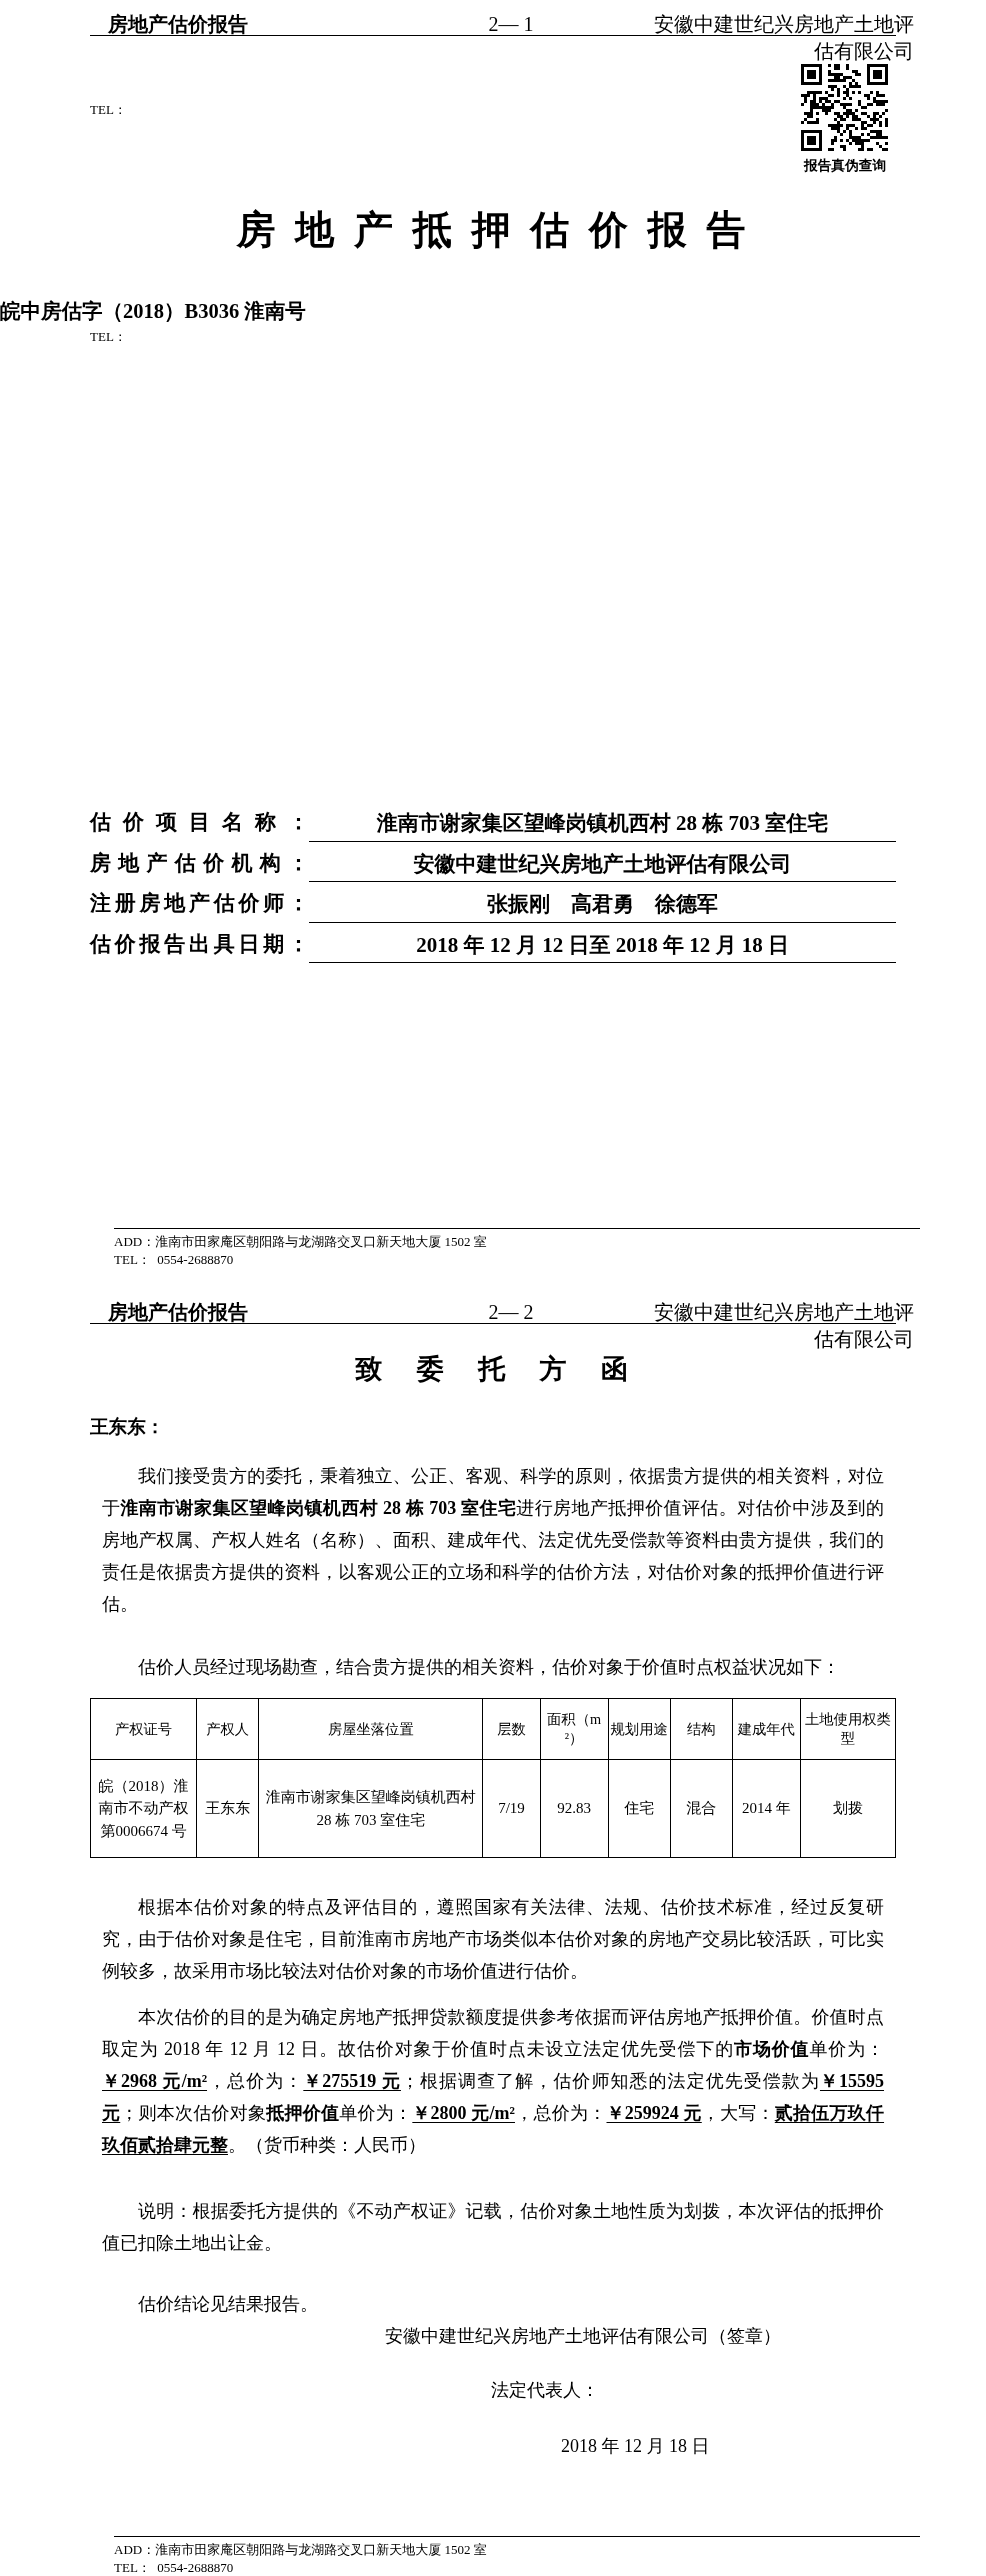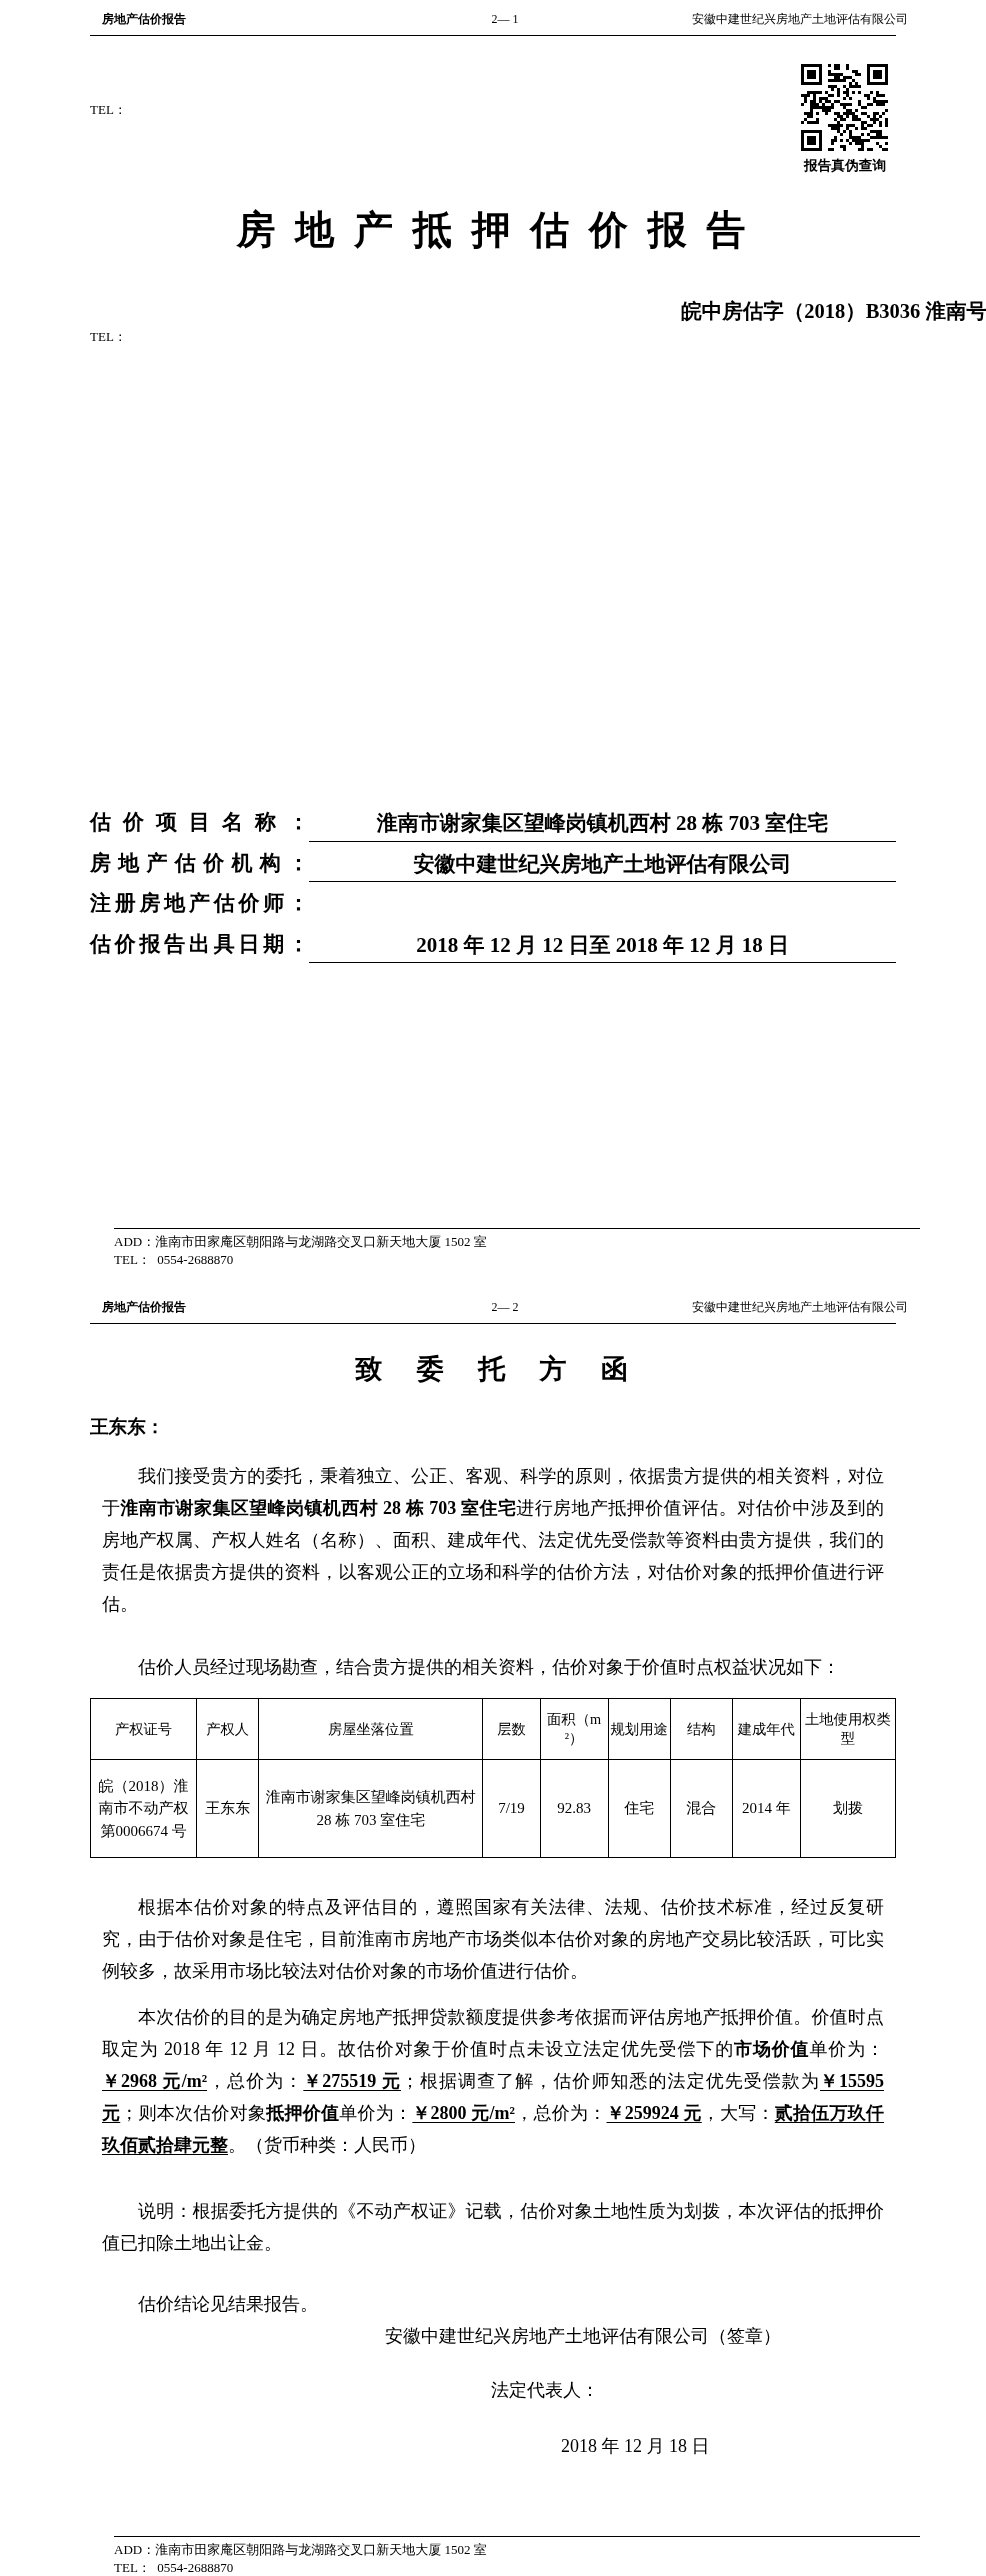--- a/index.html
+++ b/index.html
@@ -5,37 +5,37 @@
   html,body{margin:0;padding:0;}
   body{
     width:987px;height:2576px;position:relative;background:#ffffff;color:#000;
     font-family:"Liberation Serif","DejaVu Serif",serif;
     -webkit-font-smoothing:antialiased;
   }
   .page{position:absolute;left:0;width:987px;height:1288px;overflow:hidden;background:#fff;}
   #page1{top:0;} #page2{top:1288px;}
 
   
-  .hdr{position:absolute;top:11.2px;left:102px;width:806px;display:flex;align-items:baseline;font-size:12px;}
+  .hdr{position:absolute;top:11.2px;left:108px;width:806px;display:flex;align-items:baseline;font-size:20px;}
   .hdr-left{flex:1;text-align:left;font-weight:bold;}
   .hdr-center{flex:1;text-align:center;}
   .hdr-right{flex:1;text-align:right;}
   .hdr-rule{position:absolute;top:35px;left:90px;width:806px;border-top:1.9px solid #000;}
 
   .tel-top{position:absolute;top:101px;left:90px;font-size:13px;}
   .tel-mid{position:absolute;top:328px;left:90px;font-size:13px;}
 
   
   .qr{position:absolute;top:64px;left:801px;width:87px;height:87px;}
   .qr svg{width:100%;height:100%;display:block;}
   .qr-cap{position:absolute;top:157px;left:792px;width:106px;text-align:center;font-size:13.7px;font-weight:bold;}
 
   .title{position:absolute;top:203px;left:0;width:987px;margin:0;text-align:center;
          font-size:39px;font-weight:bold;letter-spacing:5px;}
-  .docno{position:absolute;top:297px;left:0;width:987px;text-align:right;font-size:20.5px;font-weight:bold;}
+  .docno{position:absolute;top:297px;left:0;width:987px;text-align:left;font-size:20.5px;font-weight:bold;}
 
   
   .fields{position:absolute;top:808px;left:90px;width:806px;}
   .frow{display:flex;align-items:flex-end;margin-bottom:7px;font-size:21px;}
   .flabel{display:inline-block;width:219px;font-weight:bold;text-align-last:justify;padding-bottom:5.6px;white-space:nowrap;}
   .fvalue{flex:1;border-bottom:1.9px solid #000;text-align:center;font-weight:bold;padding-bottom:3.7px;white-space:pre-wrap;}
 
   
   .footer{position:absolute;left:90px;width:806px;font-size:13px;margin-left:24px;}
   #page1 .footer{top:1228px;} #page2 .footer{top:1248px;}
@@ -355,20 +355,21 @@
     <div class="frow">
       <span class="flabel">估价项目名称：</span>
       <span class="fvalue">淮南市谢家集区望峰岗镇机西村 28 栋 703 室住宅</span>
     </div>
     <div class="frow">
       <span class="flabel">房地产估价机构：</span>
       <span class="fvalue">安徽中建世纪兴房地产土地评估有限公司</span>
     </div>
     <div class="frow">
       <span class="flabel">注册房地产估价师：</span>
+      <span class="fvalue">张振刚　高君勇　徐德军</span>
     </div>
     <div class="frow">
       <span class="flabel">估价报告出具日期：</span>
       <span class="fvalue">2018 年 12 月 12 日至 2018 年 12 月 18 日</span>
     </div>
   </div>
 
   <div class="footer">
     <div class="foot-rule"></div>
     <div class="foot-line">ADD：淮南市田家庵区朝阳路与龙湖路交叉口新天地大厦 1502 室</div>

